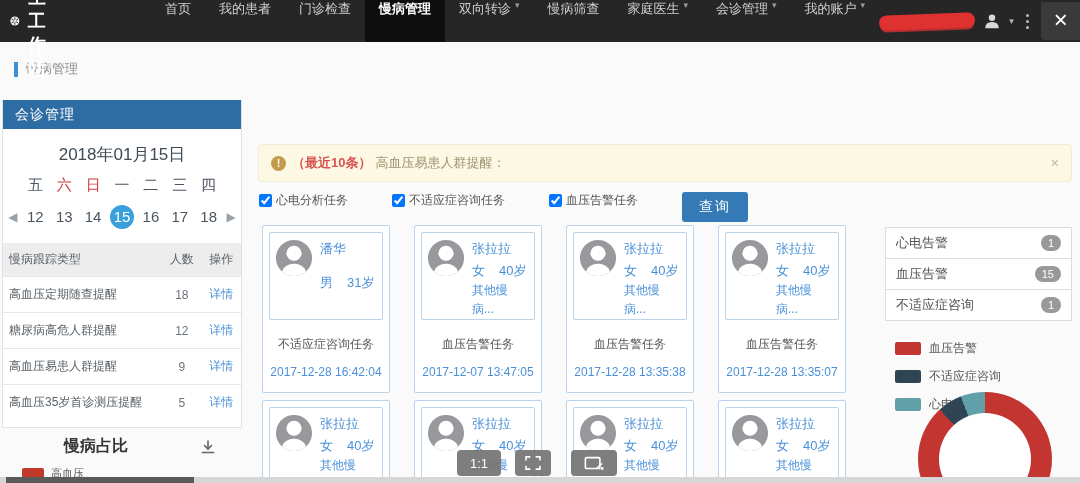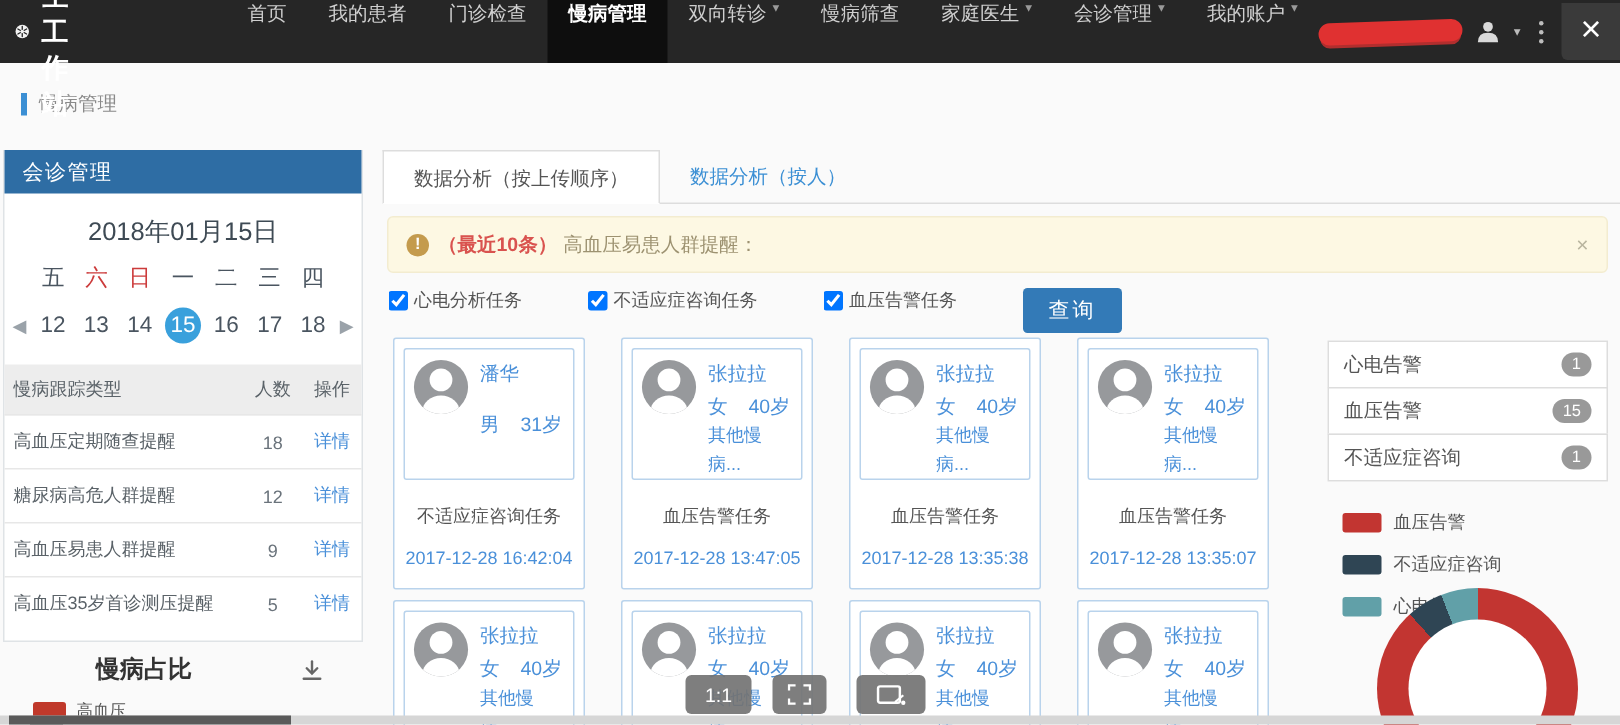--- a/index.html
+++ b/index.html
@@ -276,24 +276,20 @@
     </svg>
   </div>
   <div class="ratio-legend">
     <span class="swatch" style="background:#c0392b"></span>
     <span class="lbl">高血压</span>
   </div>
 </div>
 <div class="swatch-cut"></div>
 
 <div class="main">
-  <div class="tabbar">
-    <div class="tab active">数据分析（按上传顺序）</div>
-    <div class="tab inactive">数据分析（按人）</div>
-  </div>
 
   <div class="alertbar">
     <span class="alert-badge">!</span>
     <span class="alert-red">（最近10条）</span>
     <span class="alert-text">高血压易患人群提醒：</span>
     <span class="alert-close">×</span>
   </div>
 
   <div class="filters">
     <label class="filter">
@@ -349,21 +345,21 @@
         <div class="pinfo">
           <span class="pname short">张拉拉</span>
           <span class="pga">
               <span>女</span>
               <span>40岁</span>
             </span>
           <span class="pextra">其他慢病...</span>
         </div>
       </div>
       <div class="task-name">血压告警任务</div>
-      <div class="task-time">2017-12-28 13:47:05</div>
+      <div class="task-time">2017-12-07 13:47:05</div>
     </div>
     <div class="card">
       <div class="profile">
         <svg class="avatar" viewBox="0 0 40 40">
           <circle cx="20" cy="20" r="19" fill="#97999c"></circle>
           <g clip-path="url(#ac1)">
               <circle cx="20" cy="15" r="8" fill="#fff"></circle>
               <ellipse cx="20" cy="37" rx="13" ry="11" fill="#fff"></ellipse>
             </g>
         </svg>

